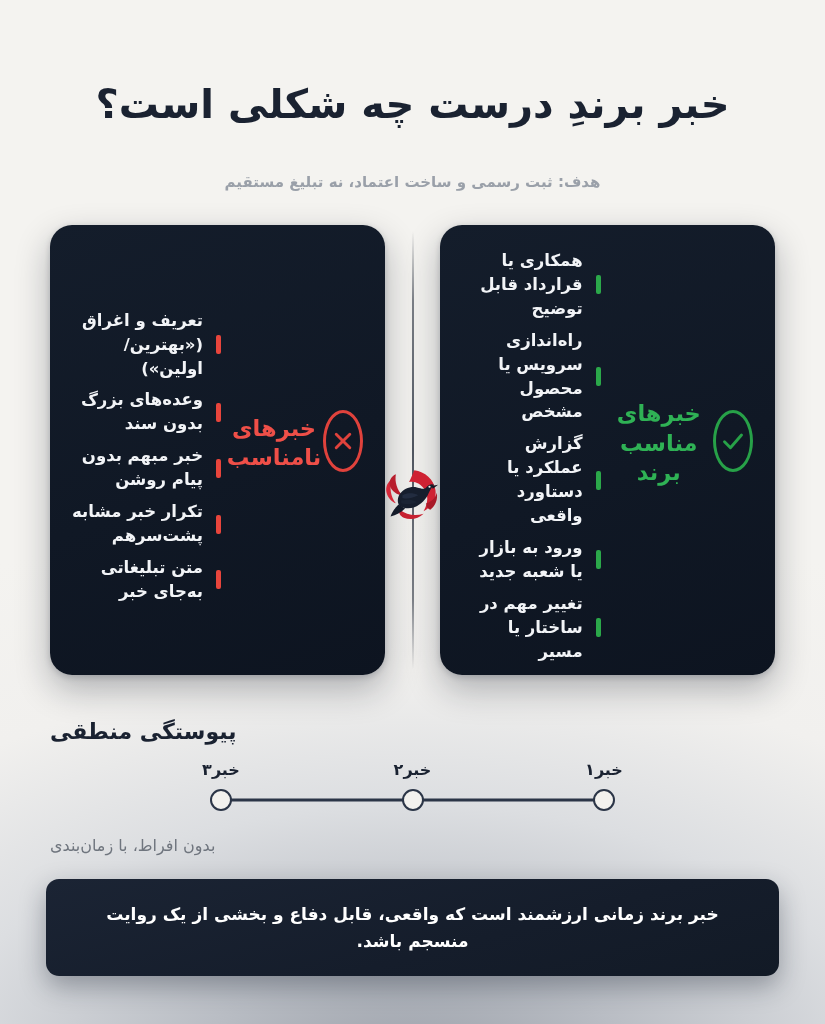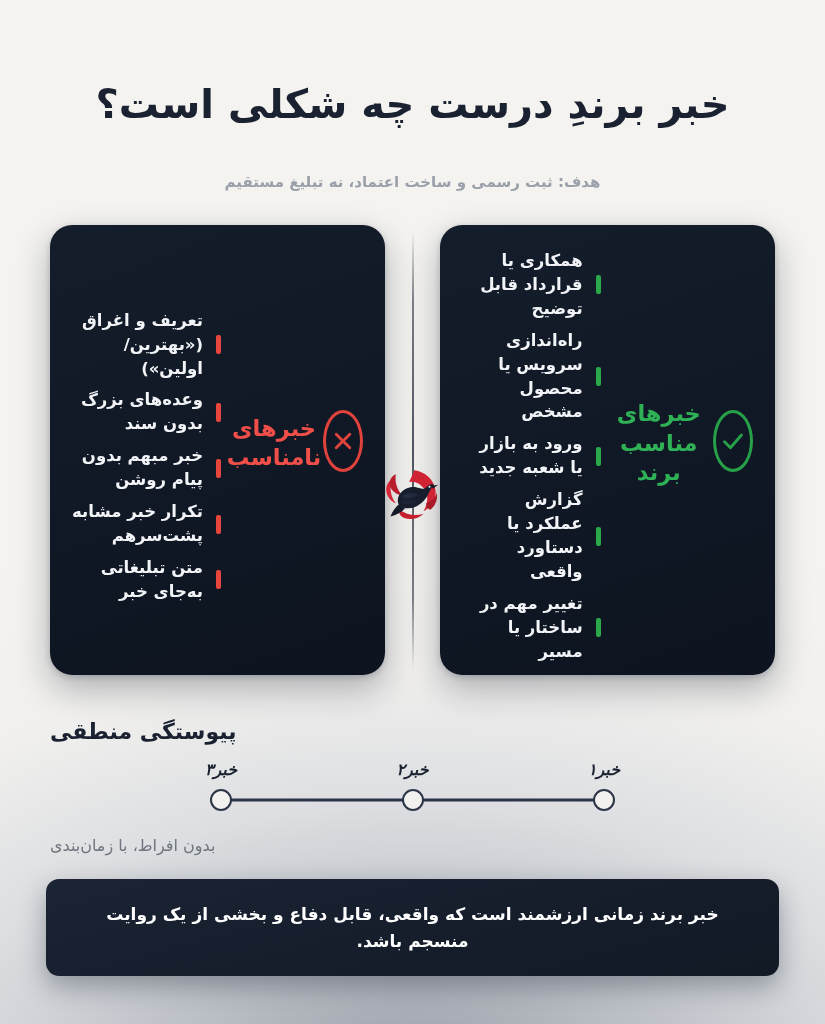--- a/index.html
+++ b/index.html
@@ -143,21 +143,20 @@
     font-size:22px;
     font-weight:bold;
     color:#1a2231;
   }
 
   .timeline-wrap {
     position:relative;
     margin:30px auto 0;
     width:405px;
     height:52px;
-    font-style:italic;
   }
 
   .timeline-line {
     position:absolute;
     top:26px; left:11px; right:11px;
     height:3px;
     background:#2b3547;
     transform:translateY(-50%);
   }
 
@@ -229,25 +228,25 @@
         <li>
           <span class="bullet"></span>
           <span class="item-text">همکاری یا قرارداد قابل توضیح</span>
         </li>
         <li>
           <span class="bullet"></span>
           <span class="item-text">راه‌اندازی سرویس یا محصول مشخص</span>
         </li>
         <li>
           <span class="bullet"></span>
+          <span class="item-text">گزارش عملکرد یا دستاورد واقعی</span>
+        </li>
+        <li>
+          <span class="bullet"></span>
           <span class="item-text">ورود به بازار یا شعبه جدید</span>
-        </li>
-        <li>
-          <span class="bullet"></span>
-          <span class="item-text">گزارش عملکرد یا دستاورد واقعی</span>
         </li>
         <li>
           <span class="bullet"></span>
           <span class="item-text">تغییر مهم در ساختار یا مسیر</span>
         </li>
       </ul>
     </div>
 
     <div class="divider"></div>
     <div class="logo">

